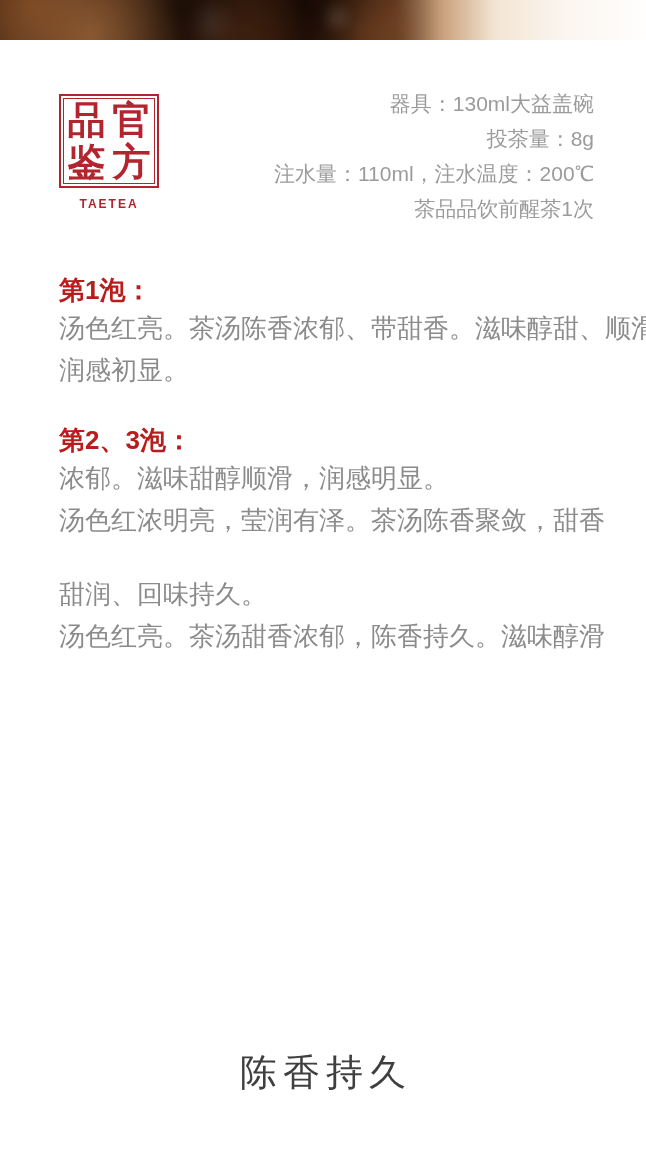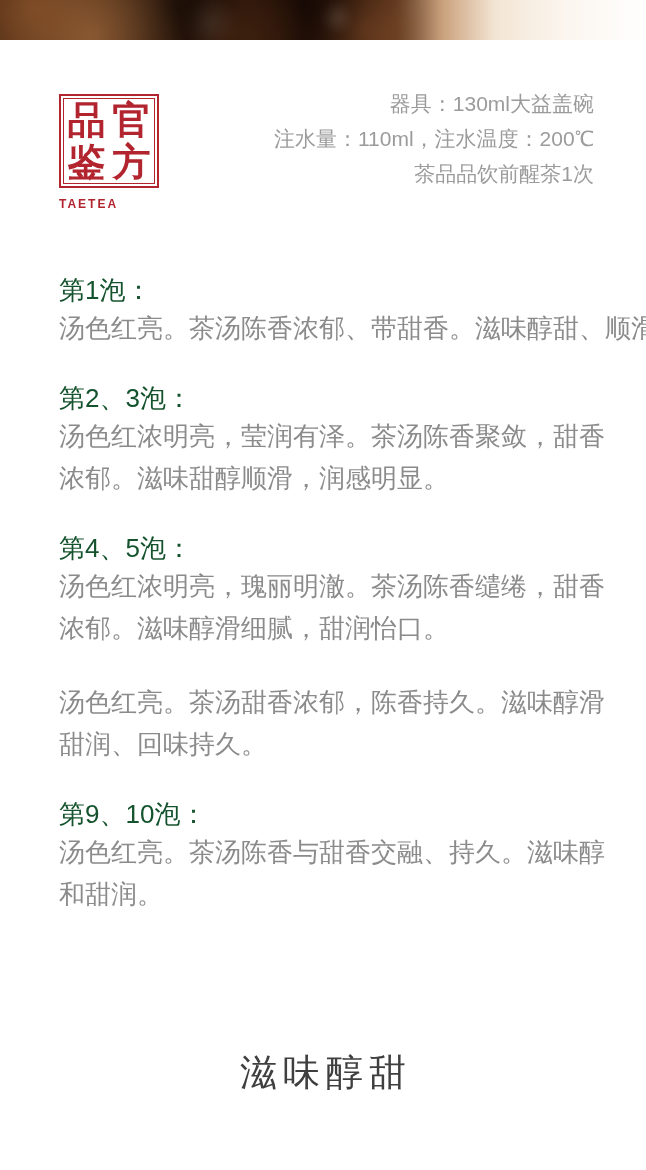--- a/index.html
+++ b/index.html
@@ -43,39 +43,39 @@
   .seal-inner{
     width:100%;height:100%;box-sizing:border-box;border:1px solid #b2242e;
     display:grid;grid-template-columns:1fr 1fr;grid-template-rows:1fr 1fr;
     align-items:center;justify-items:center;
   }
   .seal-char{
     color:#b2242e;font-weight:bold;font-size:38px;line-height:1;
   }
   .wordmark{
     position:absolute;left:59px;top:197px;width:100px;
-    text-align:left;color:#b2242e;font-weight:bold;
+    text-align:center;color:#b2242e;font-weight:bold;
     font-size:12px;letter-spacing:2px;
   }
 
   
   .brew-params{
     position:absolute;top:86px;right:52px;
     text-align:right;color:#9b9b9b;
     font-size:21px;line-height:35px;
     white-space:nowrap;
   }
 
   
   .sections{
     position:absolute;left:59px;top:273px;width:535px;
   }
   .section{margin:0 0 32px 0;}
   .section-heading{
-    margin:0;font-size:26px;font-weight:normal;color:#14532d;
+    margin:0;font-size:26px;font-weight:bold;color:#b91c1c;
     line-height:34px;white-space:nowrap;
   }
   .section-line{
     font-size:26px;color:#8b8b8b;line-height:42px;white-space:nowrap;
   }
 
   
   .footer-title{
     position:absolute;top:1048px;left:0;width:646px;
     text-align:center;color:#3f3f3f;
@@ -97,51 +97,43 @@
       <span class="seal-char">品</span>
       <span class="seal-char">官</span>
       <span class="seal-char">鉴</span>
       <span class="seal-char">方</span>
     </div>
   </div>
   <div class="wordmark">TAETEA</div>
 
   <div class="brew-params">
     <div class="param-line">器具：130ml大益盖碗</div>
+    <div class="param-line">投茶量：8g</div>
     <div class="param-line">注水量：110ml，注水温度：200℃</div>
     <div class="param-line">茶品品饮前醒茶1次</div>
   </div>
 
   <div class="sections">
 
     <div class="section">
       <h2 class="section-heading">第1泡：</h2>
       <div class="section-line">汤色红亮。茶汤陈香浓郁、带甜香。滋味醇甜、顺滑，</div>
+      <div class="section-line">润感初显。</div>
     </div>
 
     <div class="section">
       <h2 class="section-heading">第2、3泡：</h2>
+      <div class="section-line">浓郁。滋味甜醇顺滑，润感明显。</div>
       <div class="section-line">汤色红浓明亮，莹润有泽。茶汤陈香聚敛，甜香</div>
-      <div class="section-line">浓郁。滋味甜醇顺滑，润感明显。</div>
     </div>
 
+
     <div class="section">
-      <h2 class="section-heading">第4、5泡：</h2>
-      <div class="section-line">汤色红浓明亮，瑰丽明澈。茶汤陈香缱绻，甜香</div>
-      <div class="section-line">浓郁。滋味醇滑细腻，甜润怡口。</div>
+      <div class="section-line">甜润、回味持久。</div>
+      <div class="section-line">汤色红亮。茶汤甜香浓郁，陈香持久。滋味醇滑</div>
     </div>
 
-    <div class="section">
-      <div class="section-line">汤色红亮。茶汤甜香浓郁，陈香持久。滋味醇滑</div>
-      <div class="section-line">甜润、回味持久。</div>
-    </div>
-
-    <div class="section">
-      <h2 class="section-heading">第9、10泡：</h2>
-      <div class="section-line">汤色红亮。茶汤陈香与甜香交融、持久。滋味醇</div>
-      <div class="section-line">和甜润。</div>
-    </div>
 
   </div>
 
-  <div class="footer-title">滋味醇甜</div>
+  <div class="footer-title">陈香持久</div>
 
 </div>
 
 </body></html>

